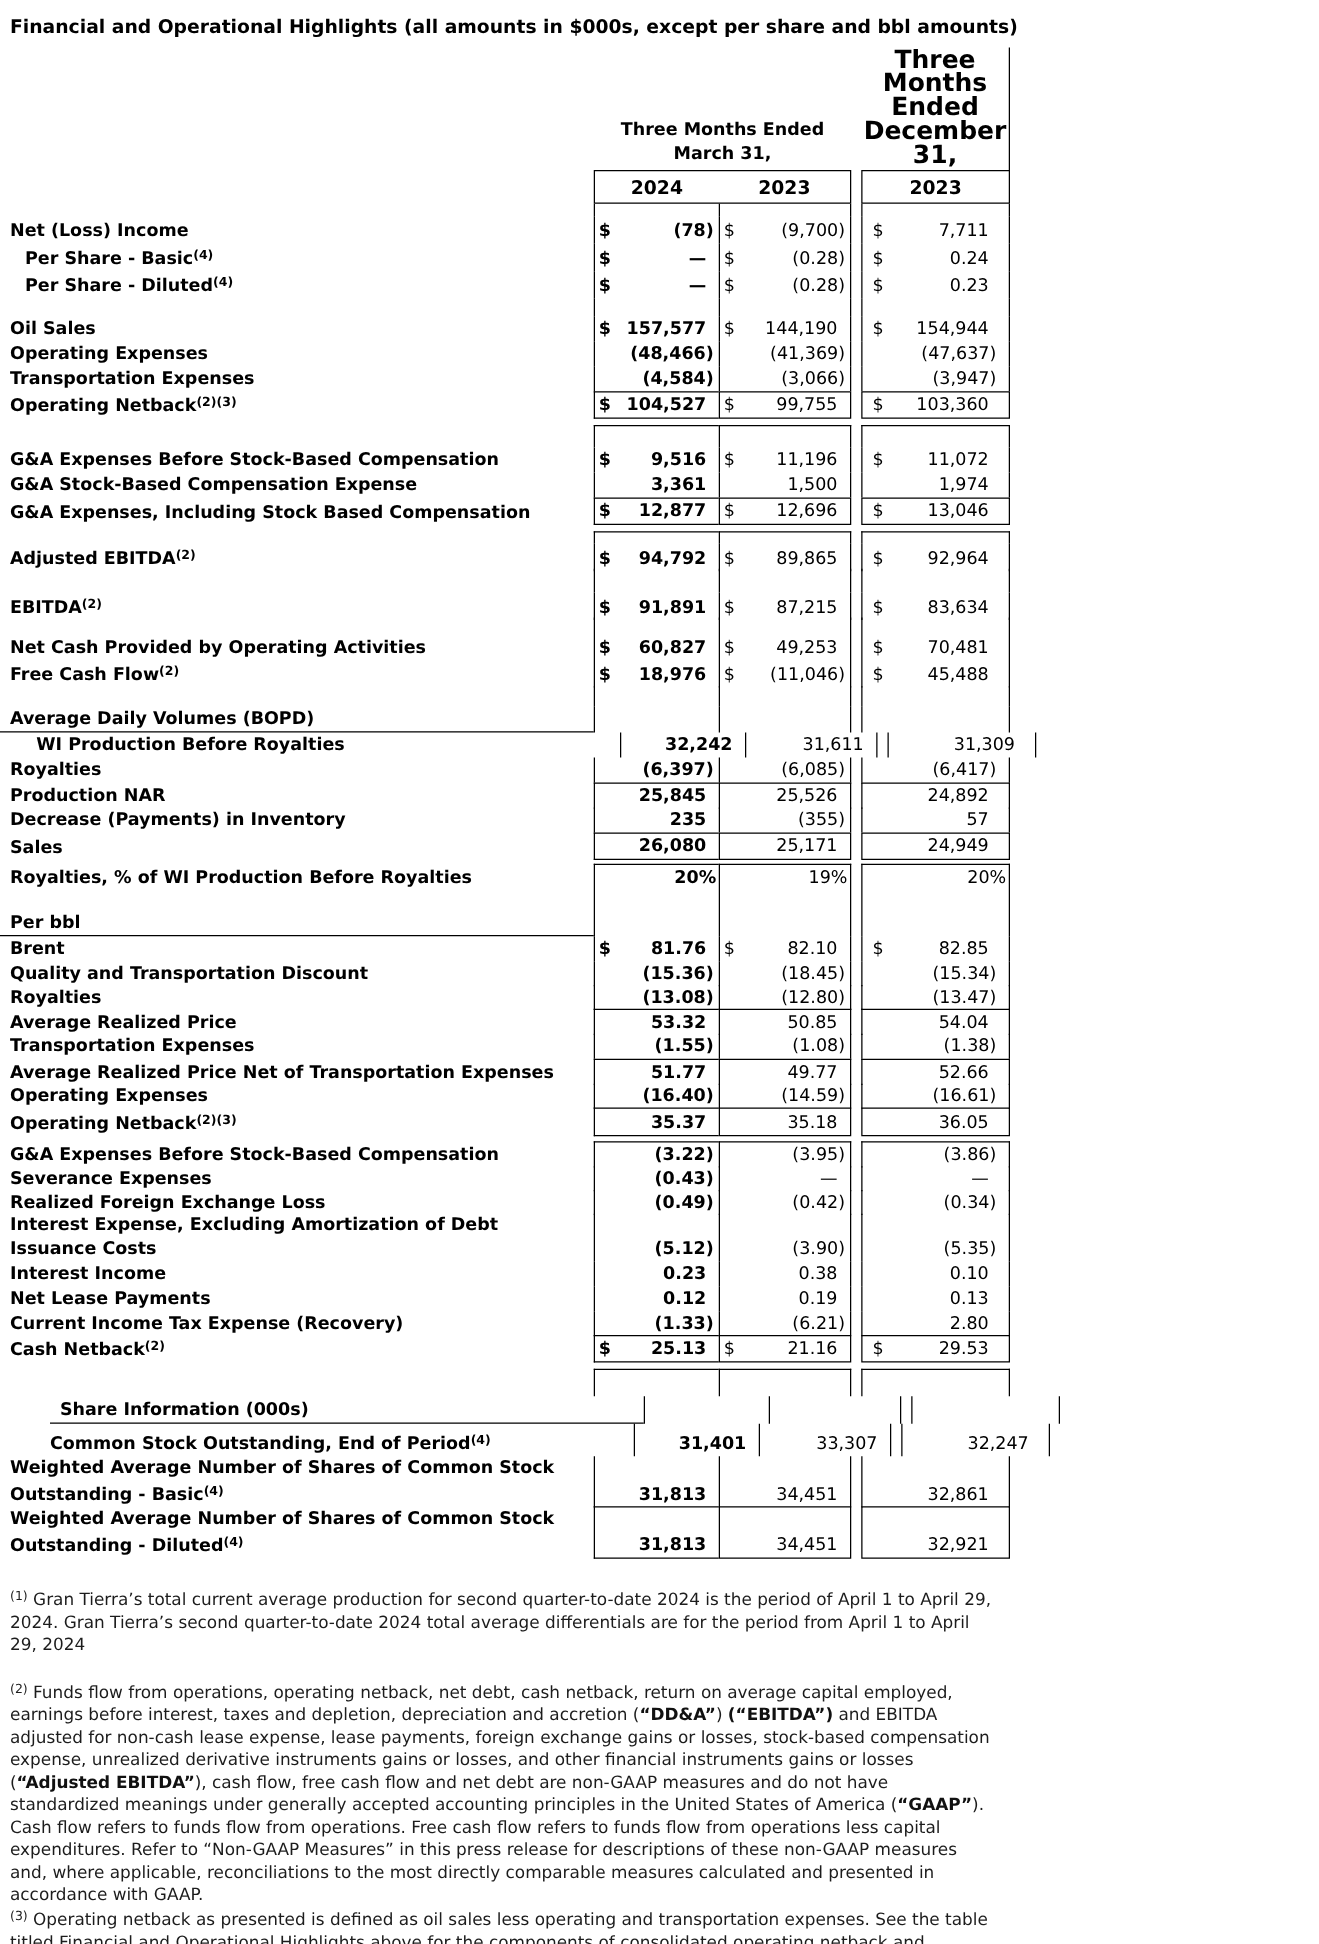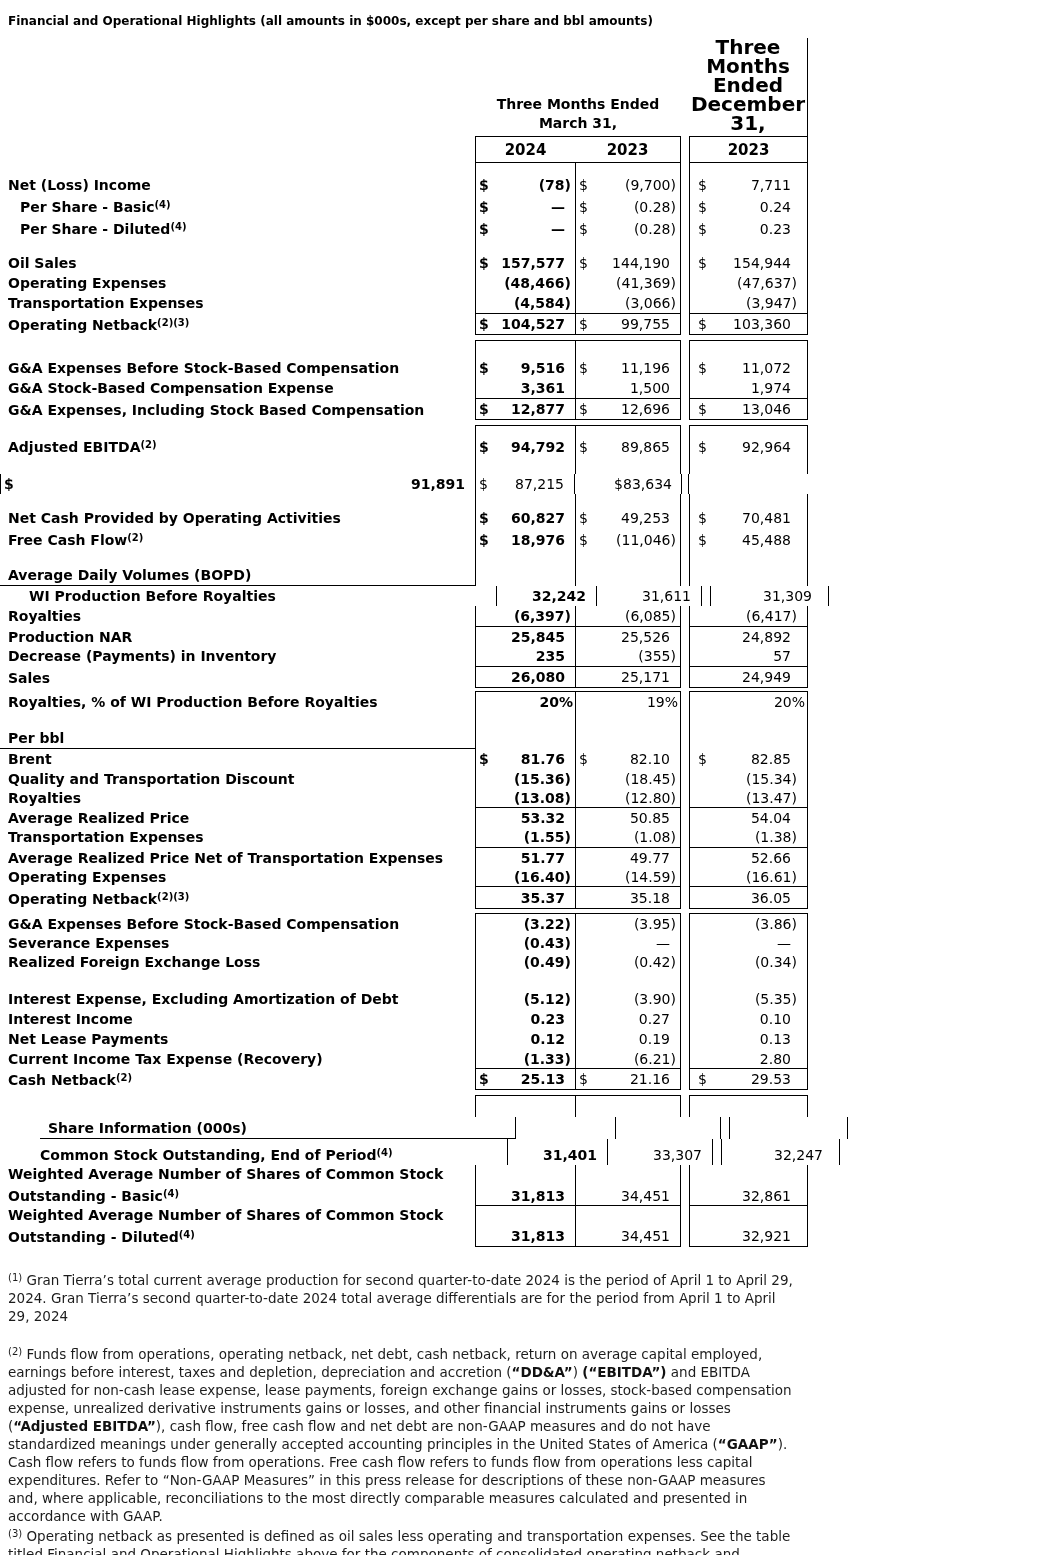--- a/index.html
+++ b/index.html
@@ -1,18 +1,18 @@
 <!DOCTYPE html>
 <html><head>
 <meta charset="utf-8">
 <style>
   html,body{margin:0;padding:0;background:#ffffff;color:#000;}
   body{width:1055px;font-family:"DejaVu Sans",sans-serif;}
   .page{padding-top:12px;}
-  .title{font-size:12px;font-weight:bold;padding-left:8px;line-height:18px;}
+  .title{font-size:15px;font-weight:bold;padding-left:8px;line-height:18px;}
 
   .tbl{margin-top:8px;}
   
   .hrow{display:grid;grid-template-columns:475px 206px 8px 119px;margin-top:8px;}
   .hg1{align-self:end;font-size:14px;font-weight:bold;text-align:center;
        white-space:pre-line;line-height:19px;padding-bottom:3px;}
   .hg2{font-size:20px;font-weight:bold;text-align:center;white-space:pre-line;
        line-height:19px;border-right:1px solid #000;display:flex;flex-direction:column;
        justify-content:flex-end;padding-bottom:3px;box-sizing:border-box;}
   
@@ -319,20 +319,23 @@
           </div>
         </div>
         <div class="trow" style="height: 19px;">
           <div class="lc"></div>
           <div class="cc c1"></div>
           <div class="cc c2"></div>
           <div class="gc"></div>
           <div class="cc c3"></div>
         </div>
         <div class="trow" style="height: 20px;">
+          <div class="lc">
+            <span class="lbl-line">EBITDA<span class="sup">(2)</span></span>
+          </div>
           <div class="cc c1">
             <span class="dol">$</span>
             <span class="val pp">91,891</span>
           </div>
           <div class="cc c2">
             <span class="dol">$</span>
             <span class="val pp">87,215</span>
           </div>
           <div class="gc"></div>
           <div class="cc c3">
@@ -683,41 +686,42 @@
             <span class="val pr">(0.42)</span>
           </div>
           <div class="gc"></div>
           <div class="cc c3">
             <span class="val pr">(0.34)</span>
           </div>
         </div>
         <div class="trow" style="height: 38px;">
           <div class="lc">
             <span class="lbl-line">Interest Expense, Excluding Amortization of Debt</span>
+            <span class="lbl-line">Issuance Costs</span>
           </div>
           <div class="cc c1">
             <span class="val pr">(5.12)</span>
           </div>
           <div class="cc c2">
             <span class="val pr">(3.90)</span>
           </div>
           <div class="gc"></div>
           <div class="cc c3">
             <span class="val pr">(5.35)</span>
           </div>
         </div>
         <div class="trow" style="height: 20px;">
           <div class="lc">
             <span class="lbl-line">Interest Income</span>
           </div>
           <div class="cc c1">
             <span class="val pp">0.23</span>
           </div>
           <div class="cc c2">
-            <span class="val pp">0.27</span>
+            <span class="val pp">0.38</span>
           </div>
           <div class="gc"></div>
           <div class="cc c3">
             <span class="val pp">0.10</span>
           </div>
         </div>
         <div class="trow" style="height: 20px;">
           <div class="lc">
             <span class="lbl-line">Net Lease Payments</span>
           </div>

